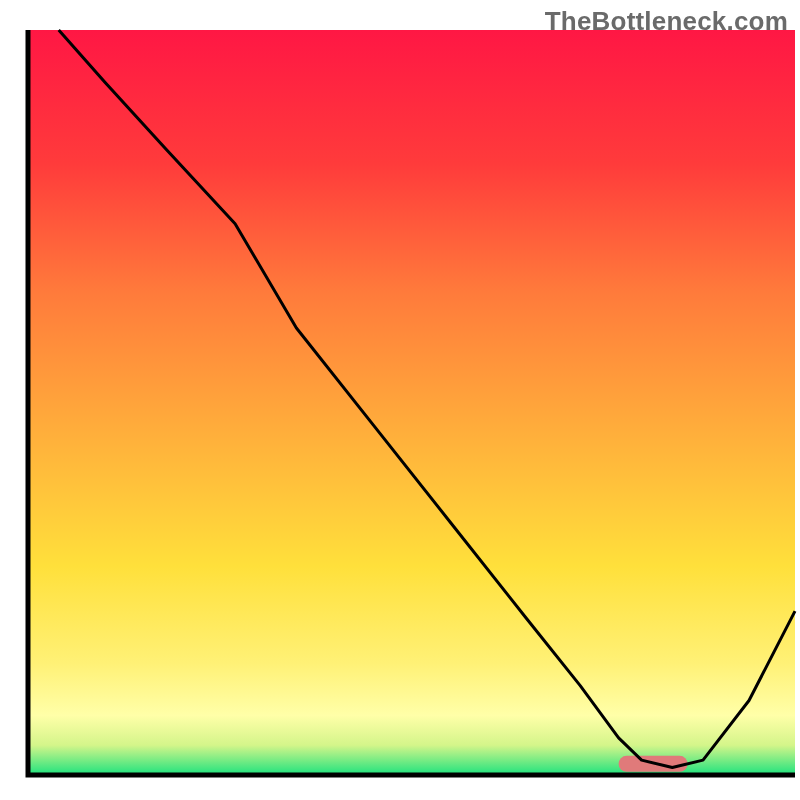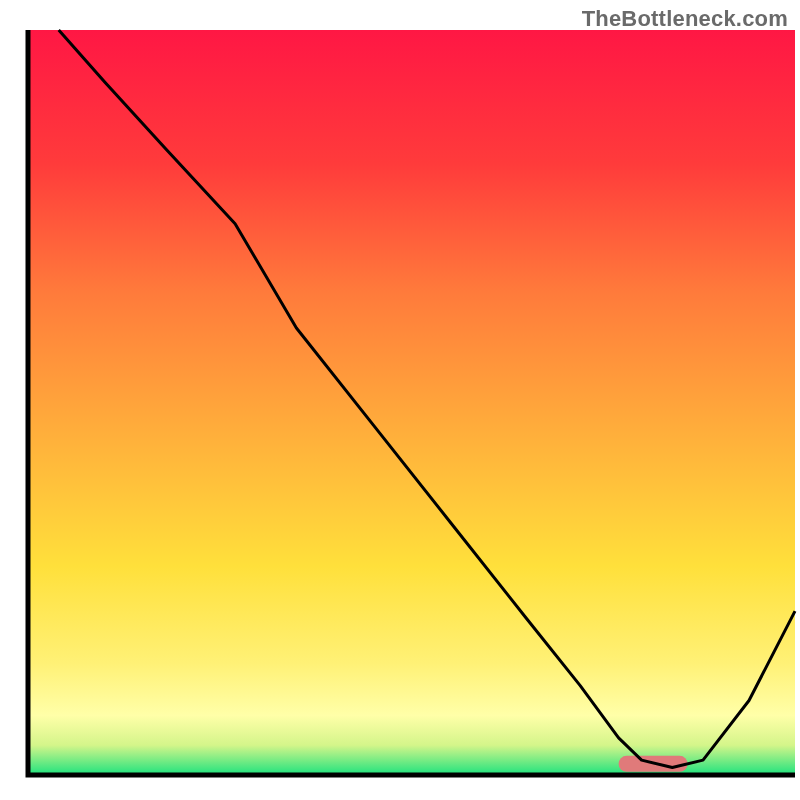--- a/index.html
+++ b/index.html
@@ -12,21 +12,21 @@
   }
   .container {
     position: relative;
     width: 800px;
     height: 800px;
   }
   .watermark {
     position: absolute;
     top: 6px;
     right: 12px;
-    font-size: 22px;
+    font-size: 26px;
     font-weight: bold;
     color: #6a6a6a;
     letter-spacing: 0.2px;
   }
   .chart-svg {
     position: absolute;
     top: 0;
     left: 0;
   }
 </style>

